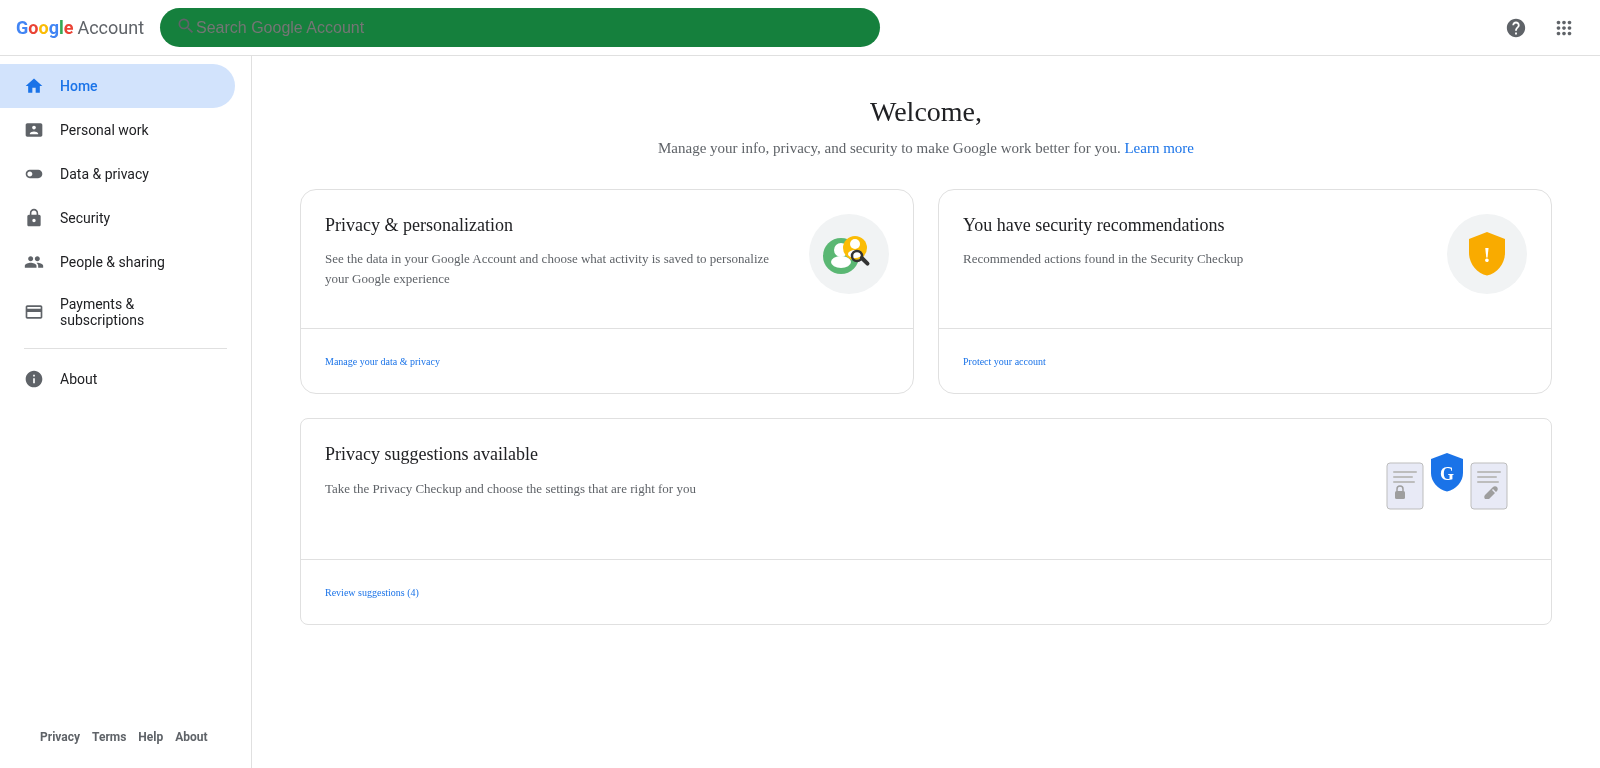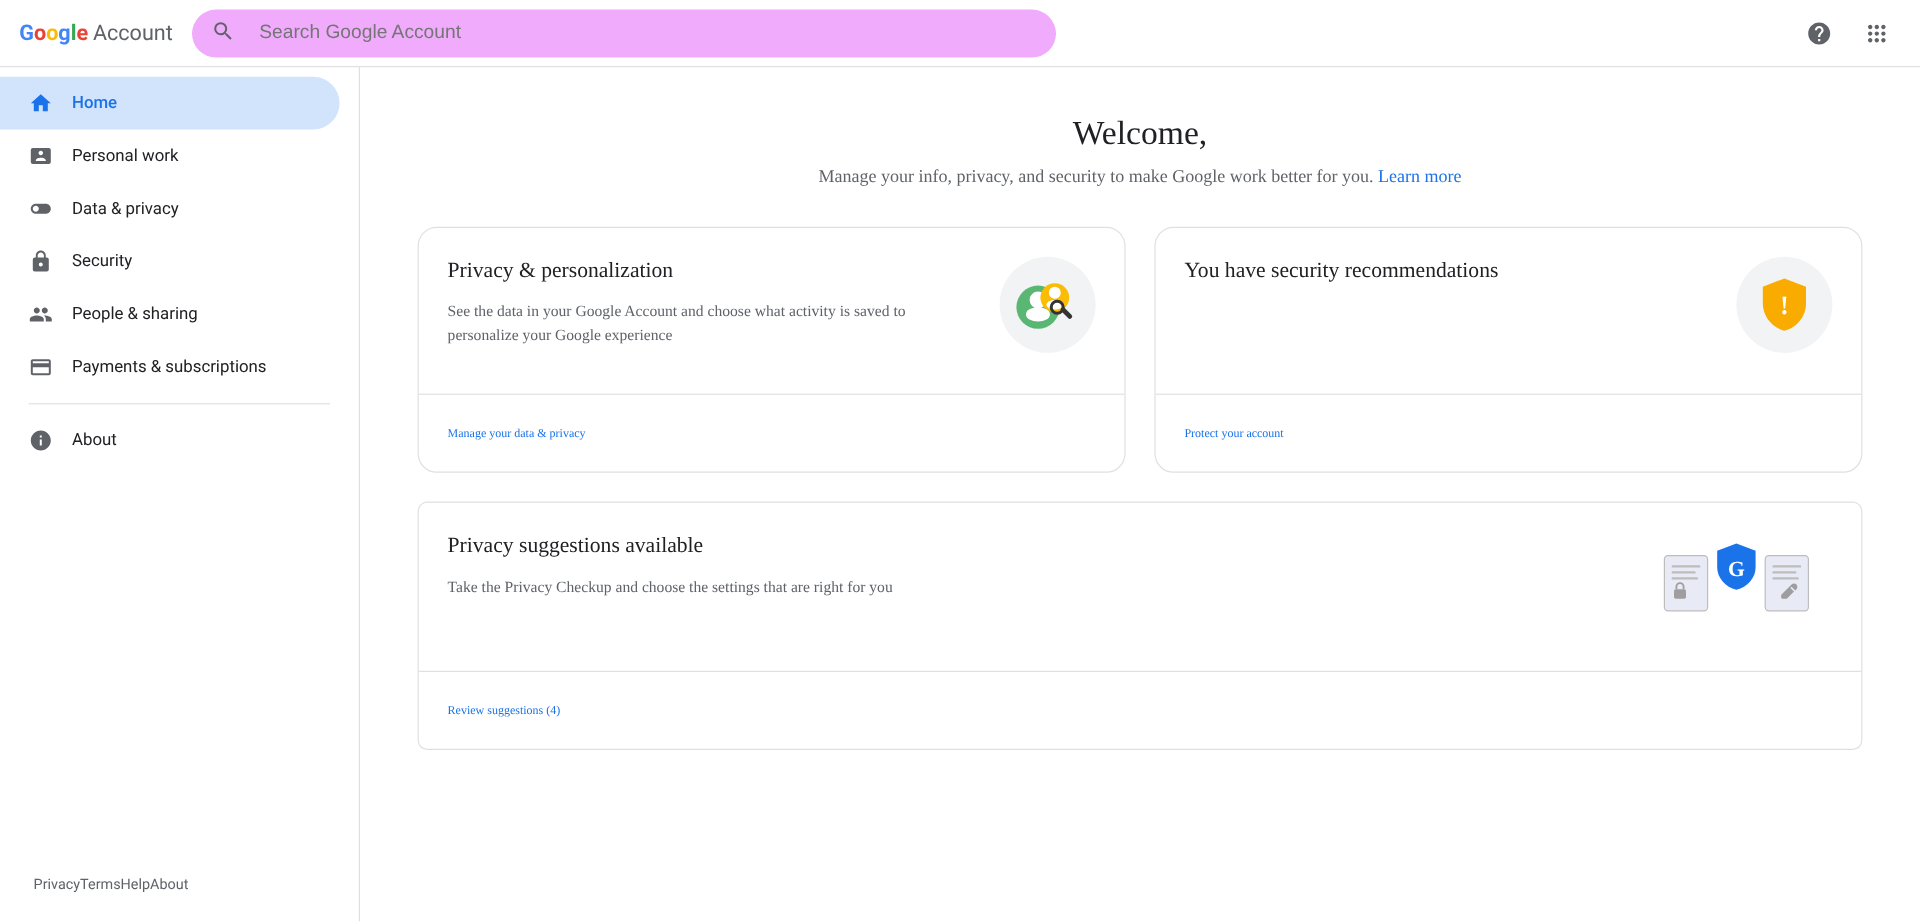--- a/index.html
+++ b/index.html
@@ -26,24 +26,24 @@
     .g-blue { color: #4285F4; }
     .g-red { color: #EA4335; }
     .g-yellow { color: #FBBC05; }
     .g-green { color: #34A853; }
 
     .search-bar {
       flex: 1;
       max-width: 720px;
       display: flex;
       align-items: center;
-      background: #f0abfc;
+      background: #15803d;
       border-radius: 24px;
       padding: 8px 16px;
-      gap: 20px;
+      gap: 0;
     }
     .search-bar input {
       border: none;
       background: transparent;
       outline: none;
       font-size: 16px;
       color: #202124;
       width: 100%;
     }
     .search-icon-svg { color: #5f6368; }
@@ -69,21 +69,21 @@
     }
 
     
     .layout {
       display: flex;
       height: calc(100vh - 56px);
     }
 
     
     .sidebar {
-      width: 300px;
+      width: 252px;
       padding: 8px 0;
       display: flex;
       flex-direction: column;
       border-right: 1px solid #e0e0e0;
       flex-shrink: 0;
     }
     .sidebar-nav {
       flex: 1;
     }
     .nav-item {
@@ -109,25 +109,27 @@
       align-items: center;
       justify-content: center;
       flex-shrink: 0;
     }
     .sidebar-divider {
       height: 1px;
       background: #e0e0e0;
       margin: 8px 24px;
     }
     .sidebar-footer {
-      padding: 16px 28px;
-      display: flex;
+      padding: 16px 40px;
+      display: flex;
+      gap: 12px;
       font-size: 12px;
       color: #5f6368;
       flex-wrap: wrap;
+      font-weight: bold;
     }
     .sidebar-footer a {
       color: #5f6368;
       text-decoration: none;
       cursor: pointer;
     }
 
     
     .main {
       flex: 1;
@@ -405,20 +407,21 @@
         <div class="card-divider"></div>
         <div class="card-footer">
           <a class="card-link">Manage your data &amp; privacy</a>
         </div>
       </div>
 
       <div class="card">
         <div class="card-content">
           <div class="card-text">
             <div class="card-title">You have security recommendations</div>
+            <div class="card-desc">Recommended actions found in the Security Checkup</div>
           </div>
           <div class="illustration illus-security">
 
             <svg width="56" height="56" viewBox="0 0 56 56" fill="none">
               <path d="M28 6L10 13v14c0 10.5 7.7 20.3 18 22.6C38.3 47.3 46 37.5 46 27V13L28 6z" fill="#F9AB00"></path>
               <text x="28" y="36" text-anchor="middle" font-size="22" font-weight="bold" fill="#fff">!</text>
             </svg>
           </div>
         </div>
         <div class="card-divider"></div>

